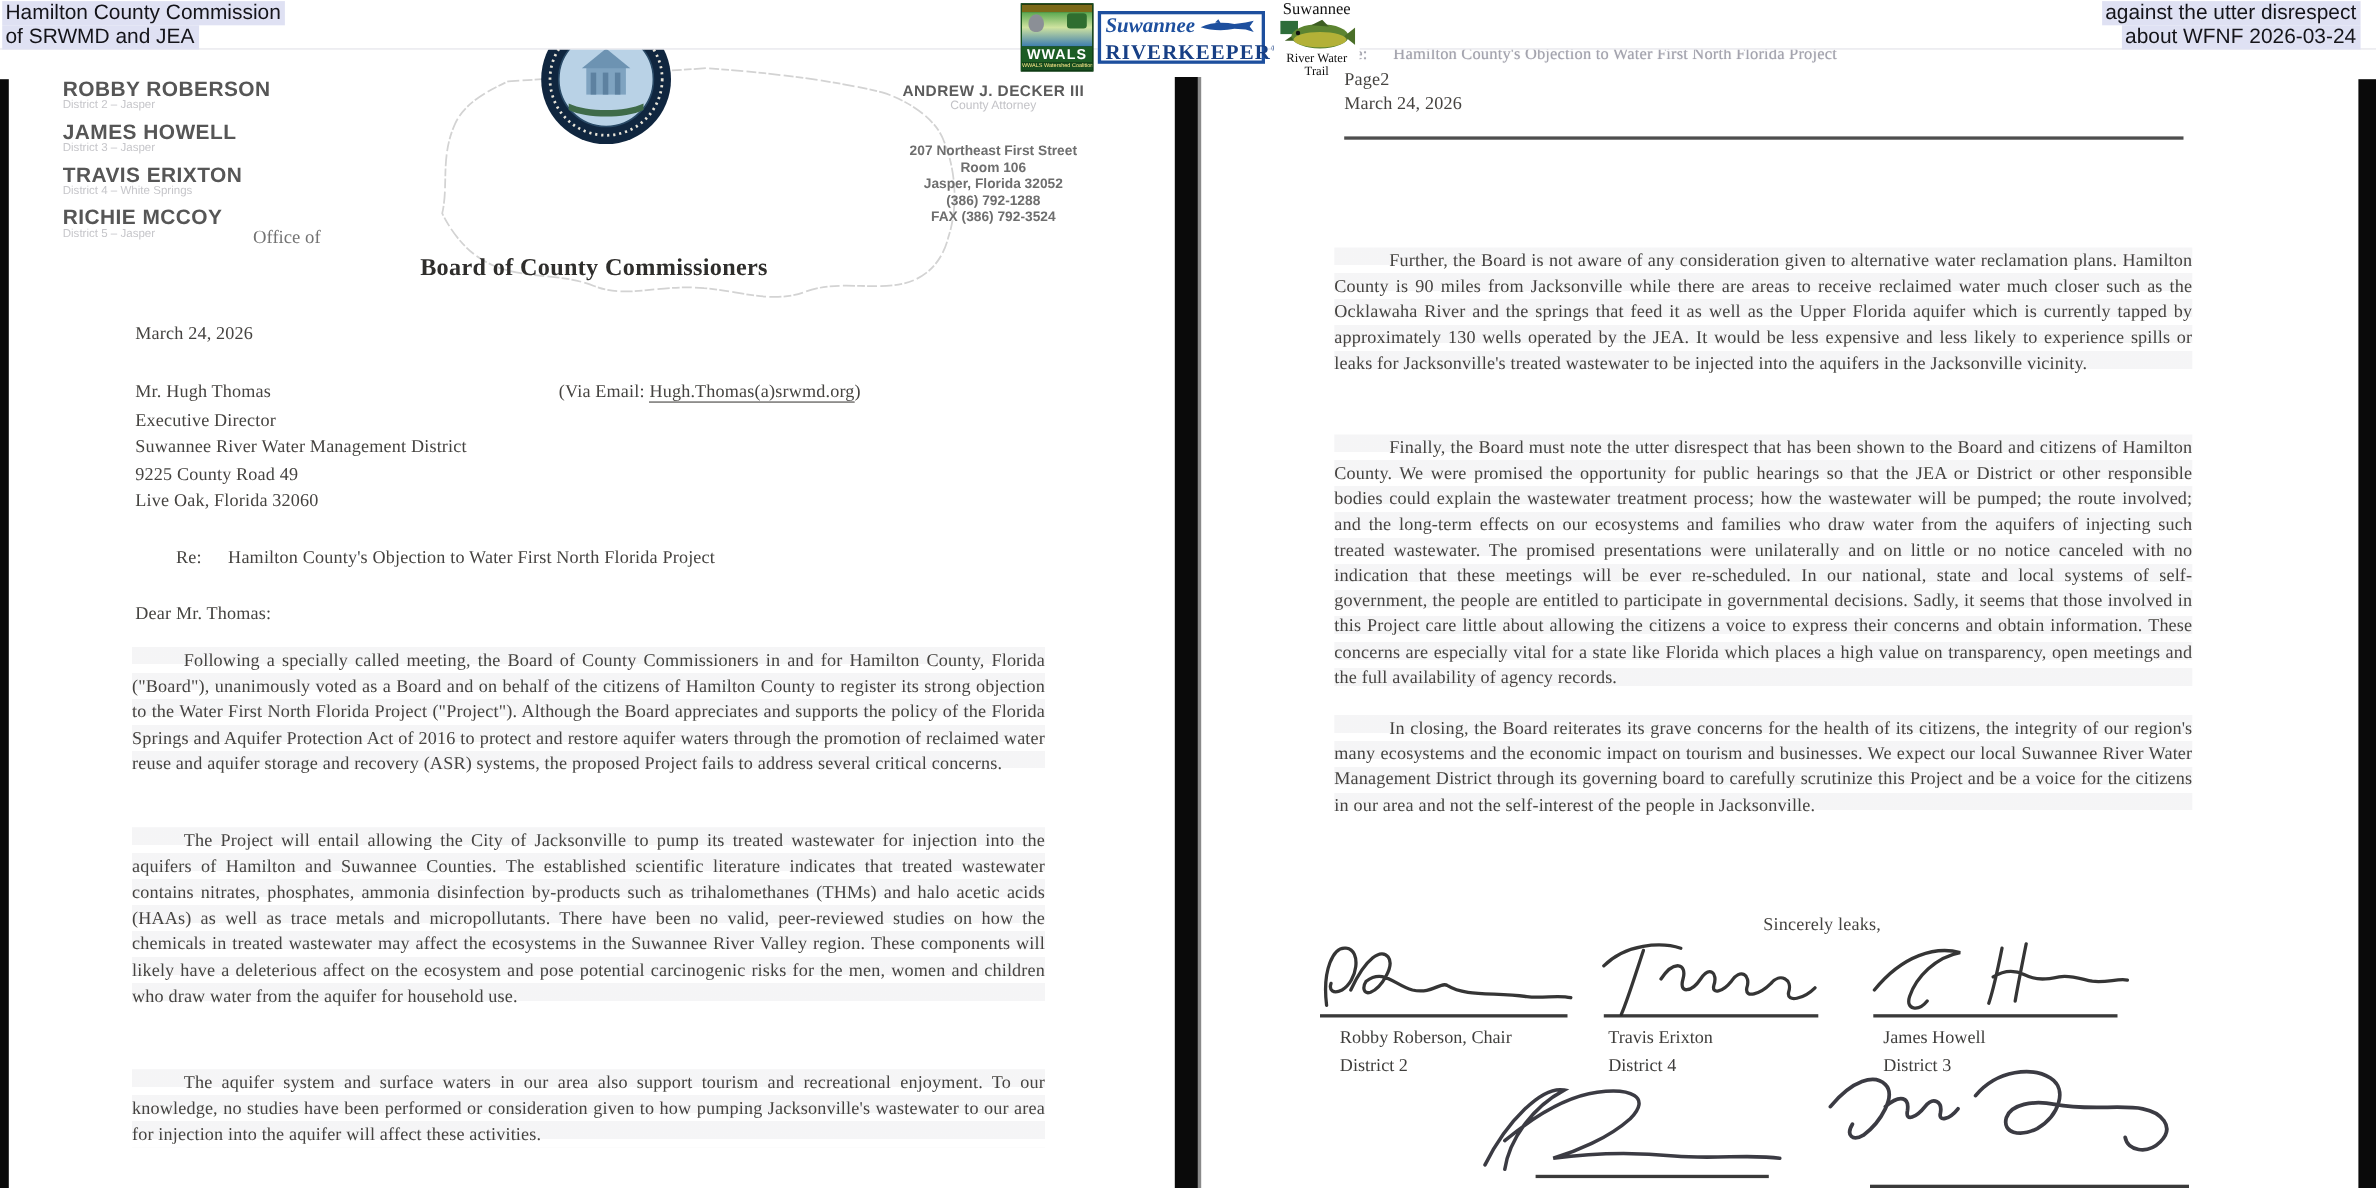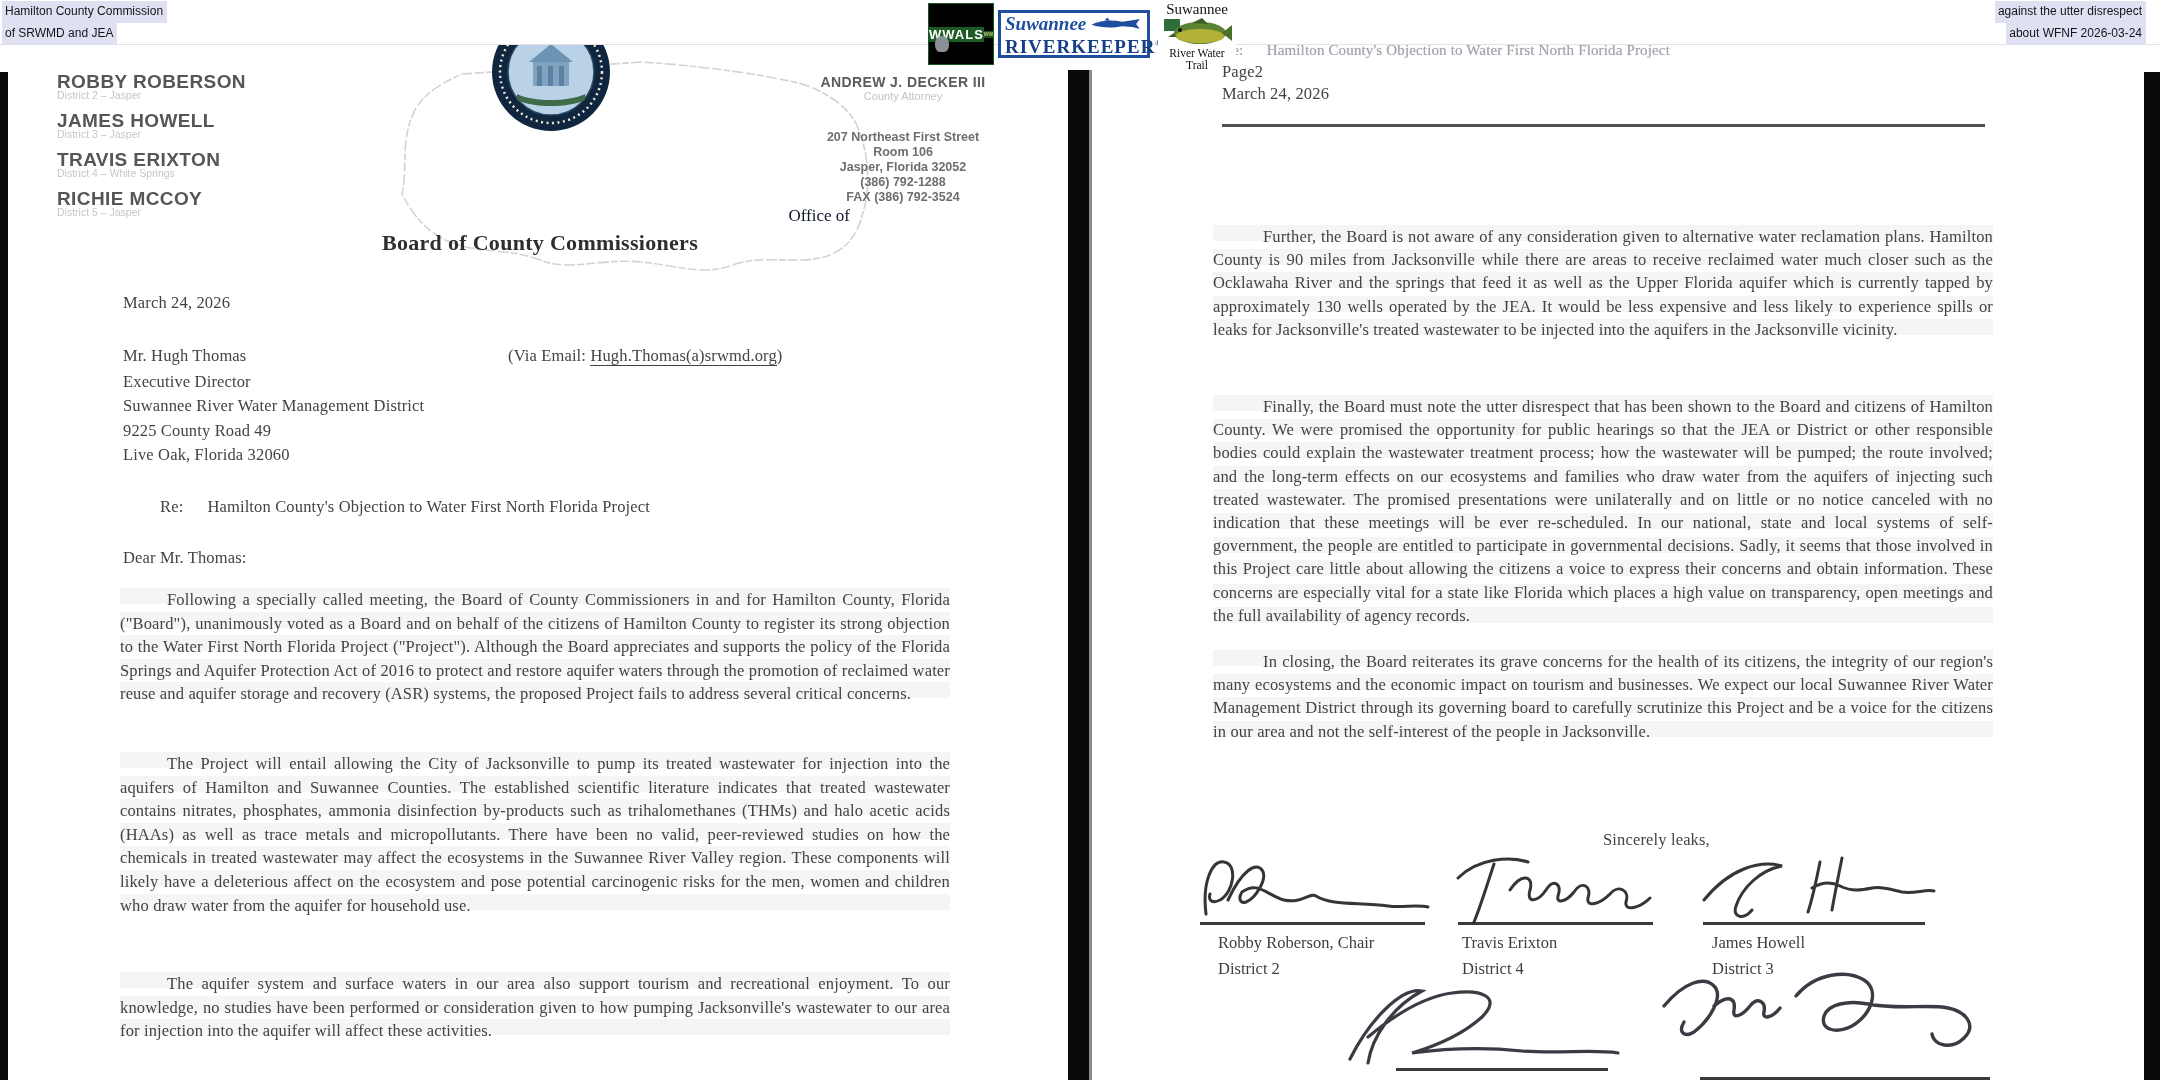--- a/index.html
+++ b/index.html
@@ -3,28 +3,28 @@
 <meta charset="utf-8">
 <style>
   html,body{margin:0;padding:0;background:#e9e9e9;}
   .canvas{
     position:relative;width:2160px;height:1080px;overflow:hidden;
     background:#ffffff;font-family:"Liberation Serif",serif;color:#454340;
   }
   
   .topbar{position:absolute;left:0;top:0;width:2160px;height:44px;background:#ffffff;z-index:20;
           border-bottom:1px solid #e2e2e8;}
-  .cap{font-family:"Liberation Sans",sans-serif;font-size:12px;line-height:21px;color:#141419;}
+  .cap{font-family:"Liberation Sans",sans-serif;font-size:19px;line-height:21px;color:#141419;}
   .cap span{background:#dfe1f3;padding:0 4px 1px 3px;display:inline-block;}
   .cap-left{position:absolute;left:2px;top:1px;text-align:left;}
   .cap-right{position:absolute;right:14px;top:1px;text-align:right;}
   
   .logo{position:absolute;z-index:30;}
   .wwals{left:928px;top:3px;width:64px;height:60px;background:#000000;border:1px solid #175a1f;
-         display:flex;flex-direction:row;align-items:center;justify-content:space-between;overflow:hidden;}
+         display:flex;flex-direction:column;align-items:center;justify-content:space-between;overflow:hidden;}
   .wwals .band-top{width:100%;height:7px;background:#7c6a18;}
   .wwals .art{width:100%;flex:1;background:linear-gradient(180deg,#5aa84f 0%,#cfe3a0 45%,#3f7fae 100%);position:relative;}
   .wwals .art:before{content:"";position:absolute;left:6px;top:2px;width:14px;height:16px;border-radius:50% 50% 40% 40%;background:#8b8f96;}
   .wwals .art:after{content:"";position:absolute;right:5px;top:1px;width:18px;height:14px;background:#2f6e2f;border-radius:3px;}
   .wwals .wordmark{font-family:"Liberation Sans",sans-serif;font-weight:bold;color:#fff;font-size:13px;
          letter-spacing:1px;background:#1c5c24;width:100%;text-align:center;line-height:15px;}
   .wwals .band-bottom{font-family:"Liberation Sans",sans-serif;color:#ffe98a;font-size:5px;line-height:7px;
          background:#184f20;width:100%;text-align:center;white-space:nowrap;}
   .rk{left:998px;top:10px;width:152px;height:48px;background:#ffffff;border:3px solid #1d4f9e;
       font-family:"Liberation Serif",serif;padding:1px 4px;box-sizing:border-box;}
@@ -49,22 +49,22 @@
   .comm .nm{font-weight:bold;font-size:19px;letter-spacing:.4px;color:#565656;line-height:15px;}
   .comm .dt{font-size:10.5px;color:#c6c6ca;line-height:12px;}
   .attorney{position:absolute;left:790px;top:74px;width:226px;text-align:center;z-index:3;
             font-family:"Liberation Sans",sans-serif;}
   .attorney .nm{font-weight:bold;font-size:14px;letter-spacing:.4px;color:#5b5b5b;line-height:16px;}
   .attorney .ti{font-size:11px;color:#c3c3c7;line-height:13px;}
   .addr{position:absolute;left:790px;top:130px;width:226px;text-align:center;z-index:3;
         font-family:"Liberation Sans",sans-serif;font-weight:bold;font-size:12.5px;color:#6e6e6e;line-height:15px;}
   .seal{position:absolute;left:489px;top:8px;z-index:2;}
   .countymap{position:absolute;left:392px;top:46px;z-index:1;}
-  .officeof{position:absolute;left:230px;top:206px;width:620px;text-align:right;z-index:3;
-            font-size:17px;color:#0f172a;}
+  .officeof{position:absolute;left:230px;top:206px;width:620px;text-align:left;z-index:3;
+            font-size:17px;color:#737373;}
   .boardtitle{position:absolute;left:230px;top:230px;width:620px;text-align:center;z-index:3;
             font-size:22px;font-weight:bold;color:#2f2e2c;letter-spacing:.3px;}
   
   .ltr{position:absolute;z-index:3;font-size:16.5px;letter-spacing:.15px;color:#454340;}
   .para{text-align:justify;line-height:23.6px;text-indent:47px;
         background-image:repeating-linear-gradient(to bottom,rgba(222,222,226,.30) 0px,rgba(222,222,226,.30) 16px,rgba(255,255,255,0) 16px,rgba(255,255,255,0) 23.6px);}
   .p2col .para{text-indent:50px;line-height:23.2px;}
   .email-link{border-bottom:1.5px solid #454340;}
   .re-label{display:inline-block;margin-right:24px;}
   .faint{color:#a3a3ad;text-shadow:0 0 1px #c5c5cc;white-space:pre;}

